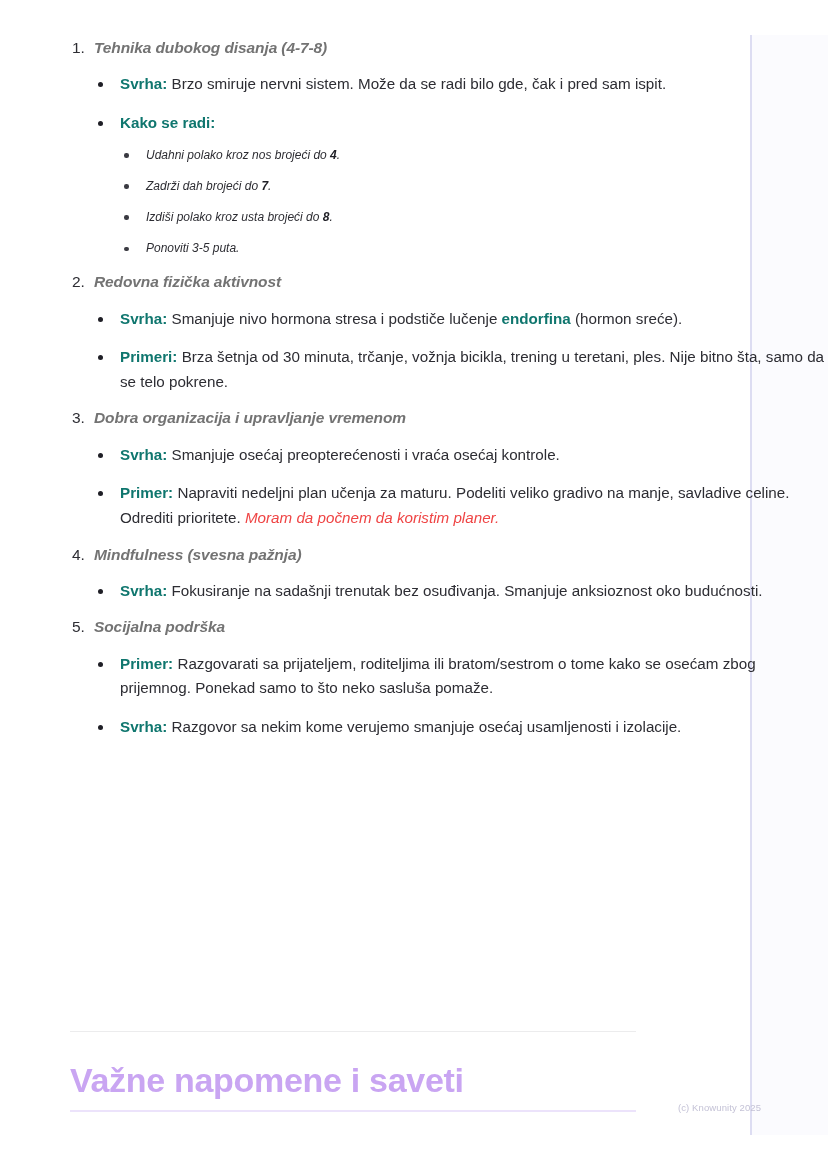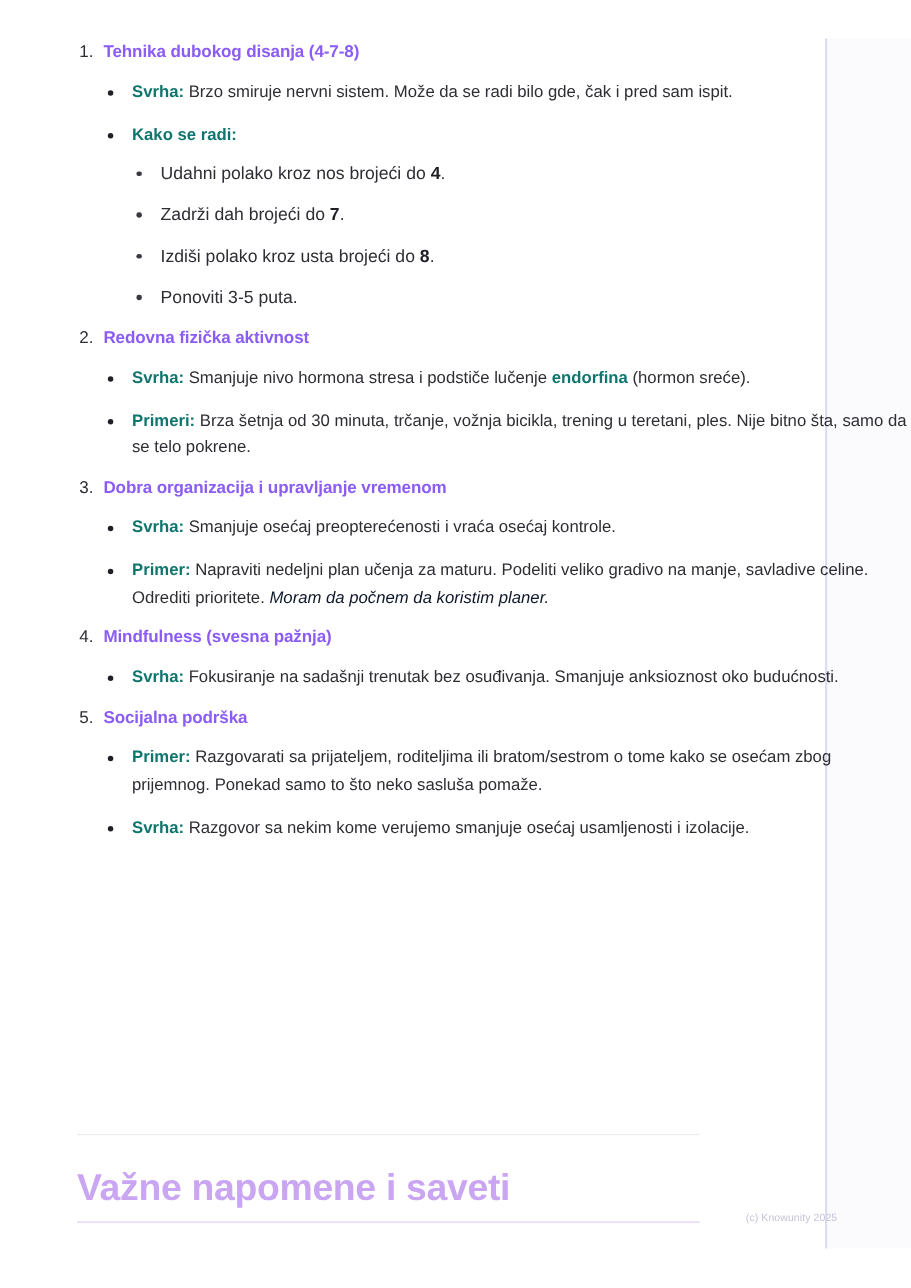--- a/index.html
+++ b/index.html
@@ -63,23 +63,24 @@
     text-align: left;
     font-size: 15.5px;
     font-weight: 400;
     color: #2d2d33;
     line-height: 1.5;
   }
   li.step:first-child .step-num { top: 36px; }
   .step-title {
     font-size: 15.5px;
     font-weight: 700;
-    color: #8b5cf6;
+    color: #737373;
     line-height: 1.5;
     letter-spacing: -0.1px;
+    font-style: italic;
   }
 
   
   ul.lvl1 {
     list-style: none;
     margin: 13px 0 0 0;
     padding: 0;
   }
   ul.lvl1 > li {
     position: relative;
@@ -103,37 +104,38 @@
   
   ul.lvl2 {
     list-style: none;
     margin: 10px 0 0 0;
     padding: 0;
   }
   ul.lvl2 > li {
     position: relative;
     padding-left: 26px;
     margin-bottom: 12px;
-    font-size: 16px;
+    font-size: 12px;
     line-height: 1.6;
     color: #2d2d33;
+    font-style: italic;
   }
   ul.lvl2 > li:last-child { margin-bottom: 3px; }
   ul.lvl2 > li > .dot {
     position: absolute;
     left: 4px;
     top: 0.63em;
     width: 4.5px;
     height: 4.5px;
     border-radius: 50%;
     background: #3a3a42;
   }
 
   b.lead { font-weight: 700; color: #0f766e; }
-  em.ital { font-style: italic; color: #0f172a; }
+  em.ital { font-style: italic; color: #ef4444; }
   strong.num { font-weight: 700; color: #1f1f26; }
 
   
   #section-break {
     position: absolute;
     left: 70px;
     top: 1031px;
     width: 566px;
     height: 1px;
     background: #ececed;

